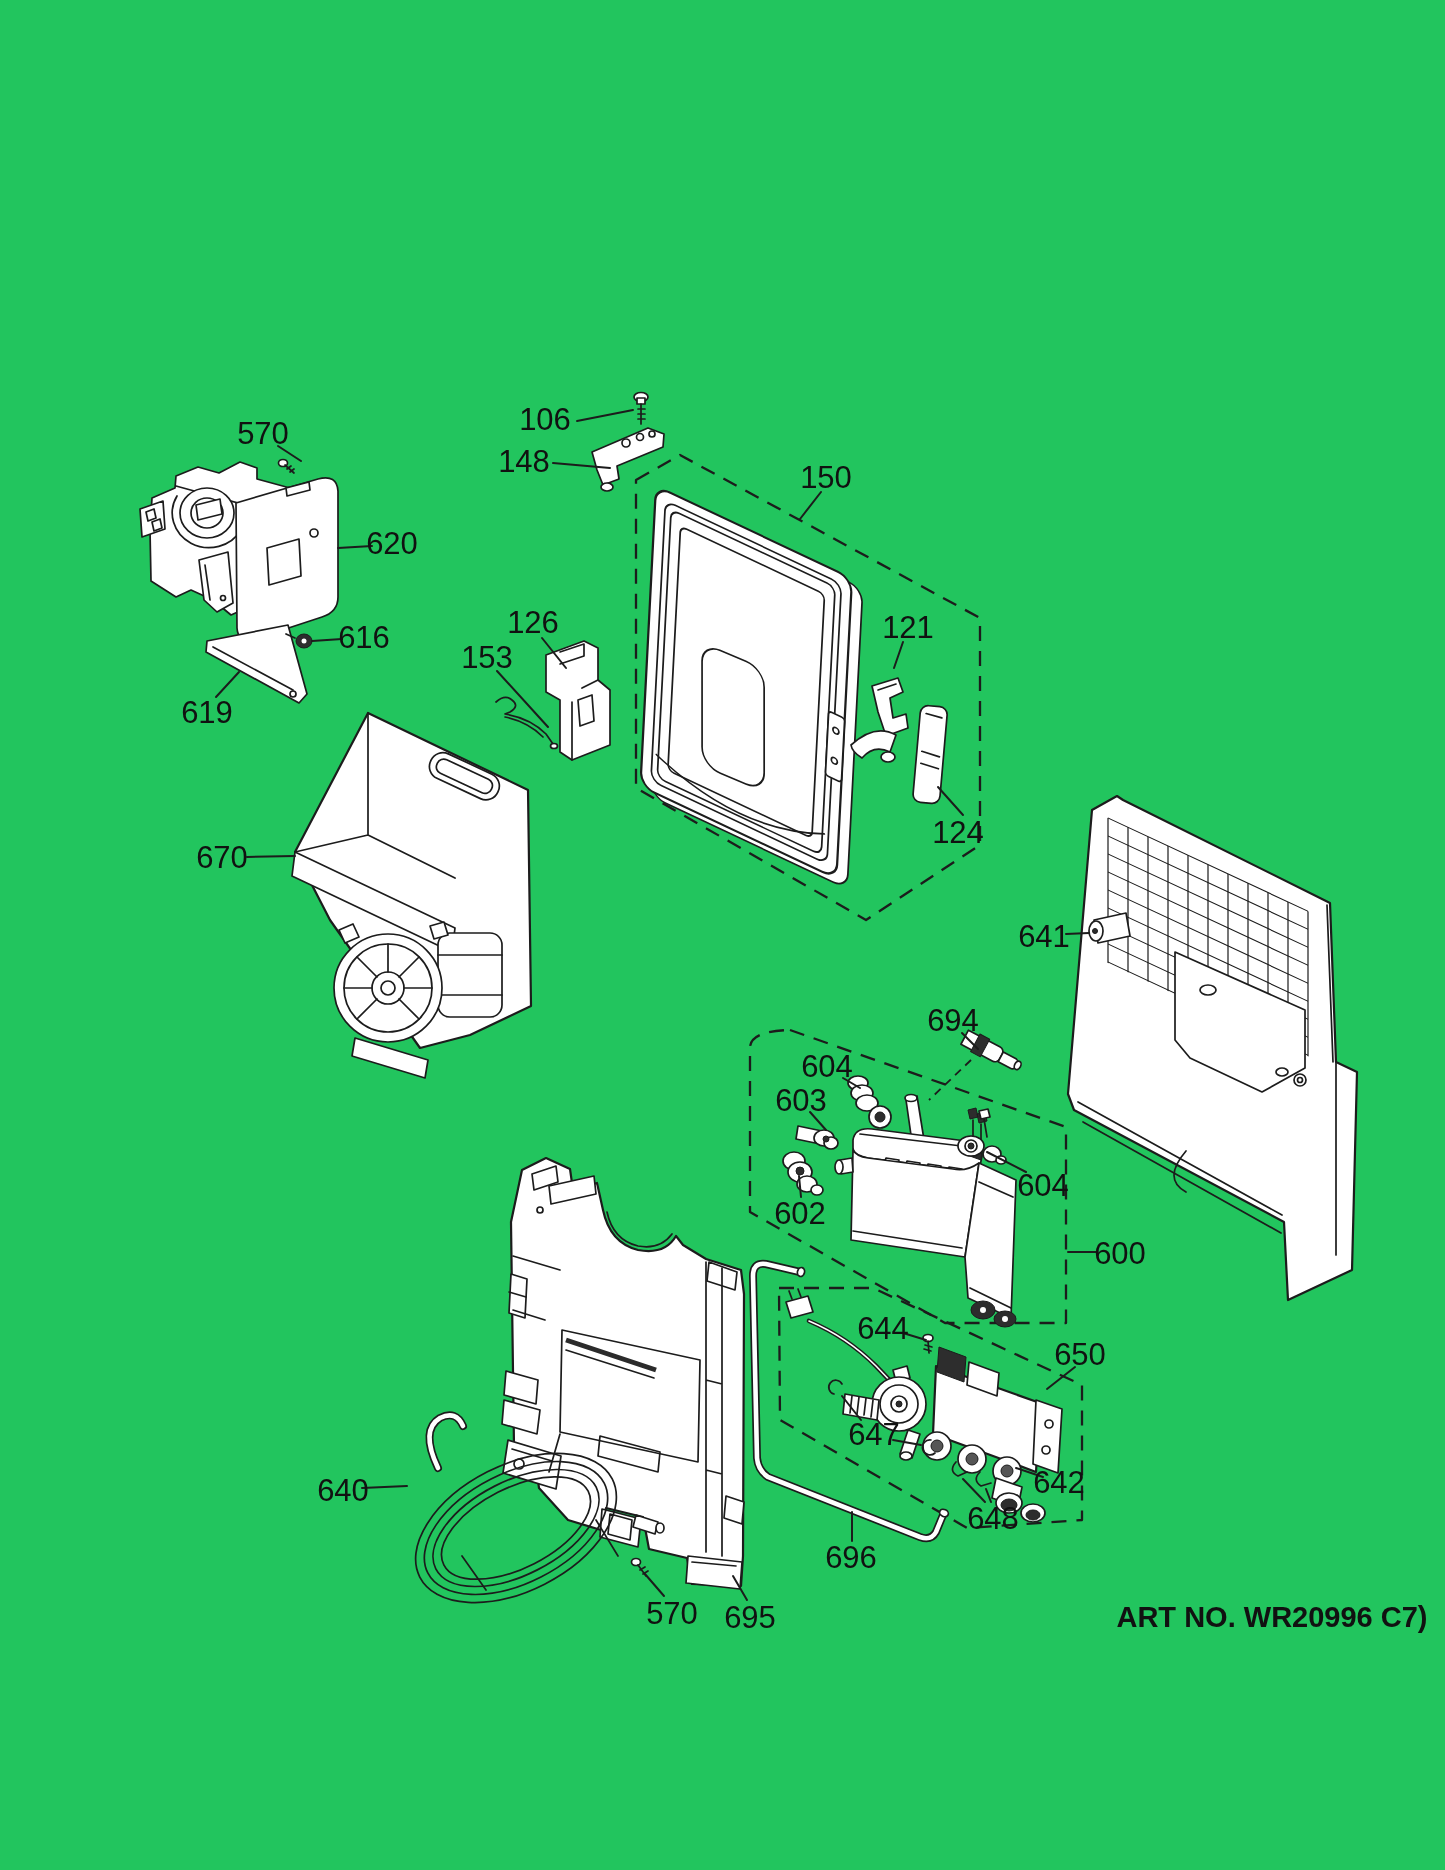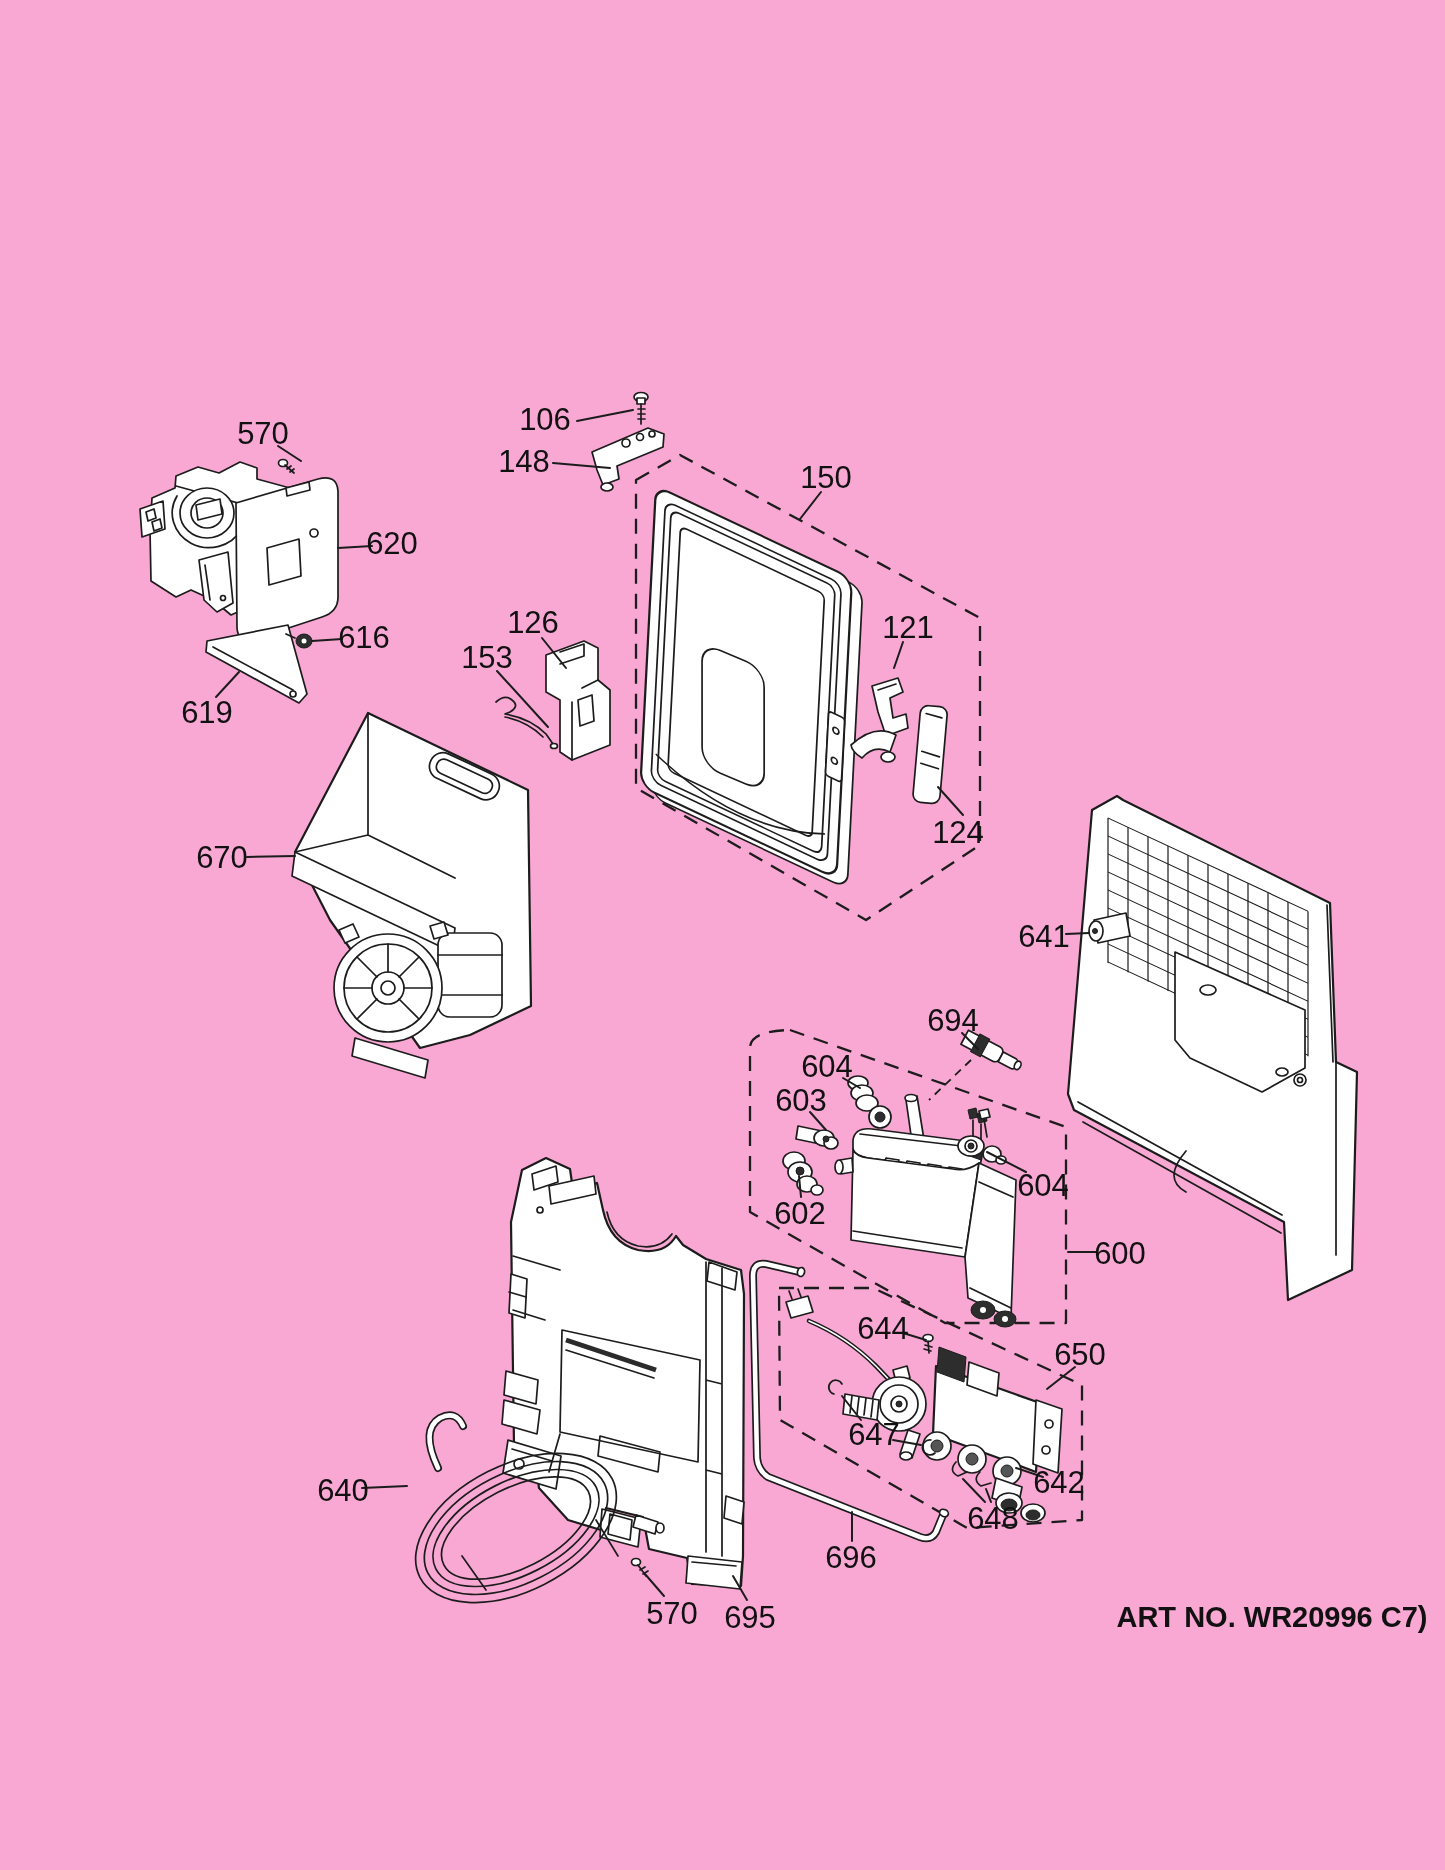--- a/index.html
+++ b/index.html
@@ -1,16 +1,16 @@
 <!DOCTYPE html>
 <html><head>
 <meta charset="utf-8">
 <style>
   html,body{margin:0;padding:0;background:#fff;}
-  .page{position:relative;width:1445px;height:1870px;background:#f9a8d4;overflow:hidden;
+  .page{position:relative;width:1445px;height:1870px;background:#22c55e;overflow:hidden;
         font-family:"Liberation Sans", sans-serif;}
   svg{display:block}
   .ln  {fill:none;stroke:#1c1c1c;stroke-width:1.7;stroke-linejoin:round;stroke-linecap:round}
   .lnf {fill:none;stroke:#1c1c1c;stroke-width:1.2;stroke-linejoin:round}
   .fw  {fill:#ffffff;stroke:#1c1c1c;stroke-width:1.7;stroke-linejoin:round}
   .fw2 {fill:#ffffff;stroke:#1c1c1c;stroke-width:2.2;stroke-linejoin:round}
   .dk  {fill:#2d2d2d;stroke:#1c1c1c;stroke-width:1;stroke-linejoin:round}
   .dk2 {fill:#555;stroke:#1c1c1c;stroke-width:1}
   .dash{fill:none;stroke:#1c1c1c;stroke-width:2.3;stroke-dasharray:15 10;stroke-linejoin:round}
   .dsh2{fill:none;stroke:#1c1c1c;stroke-width:1.8;stroke-dasharray:8 6}

